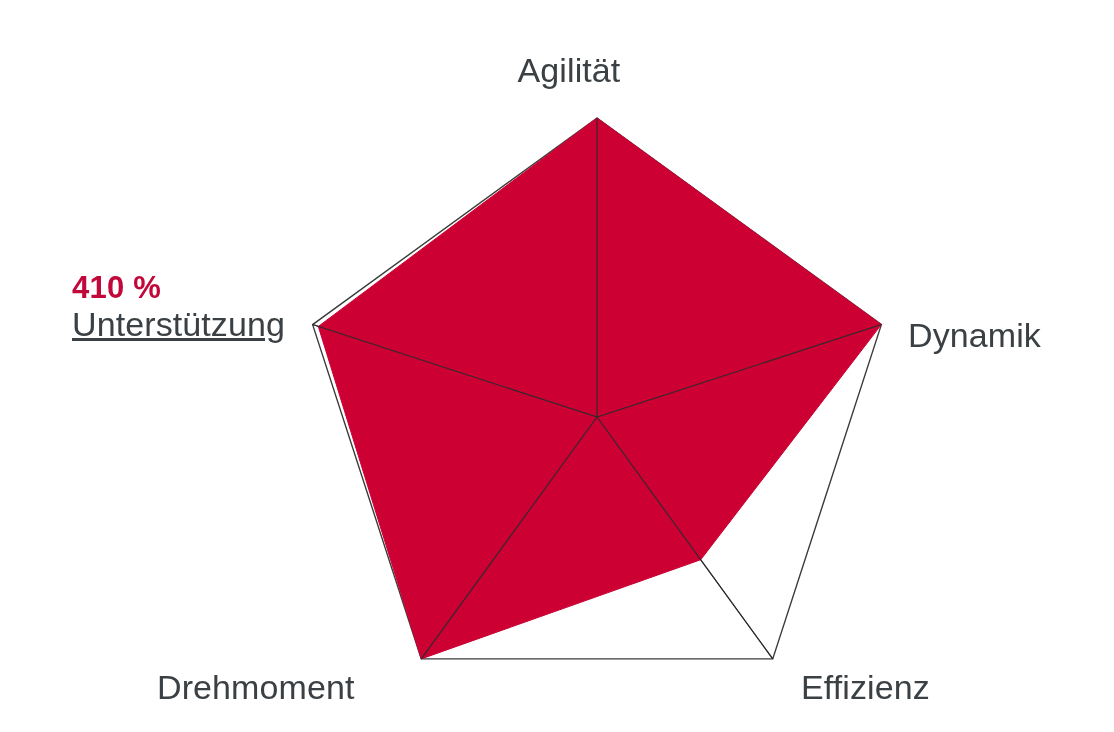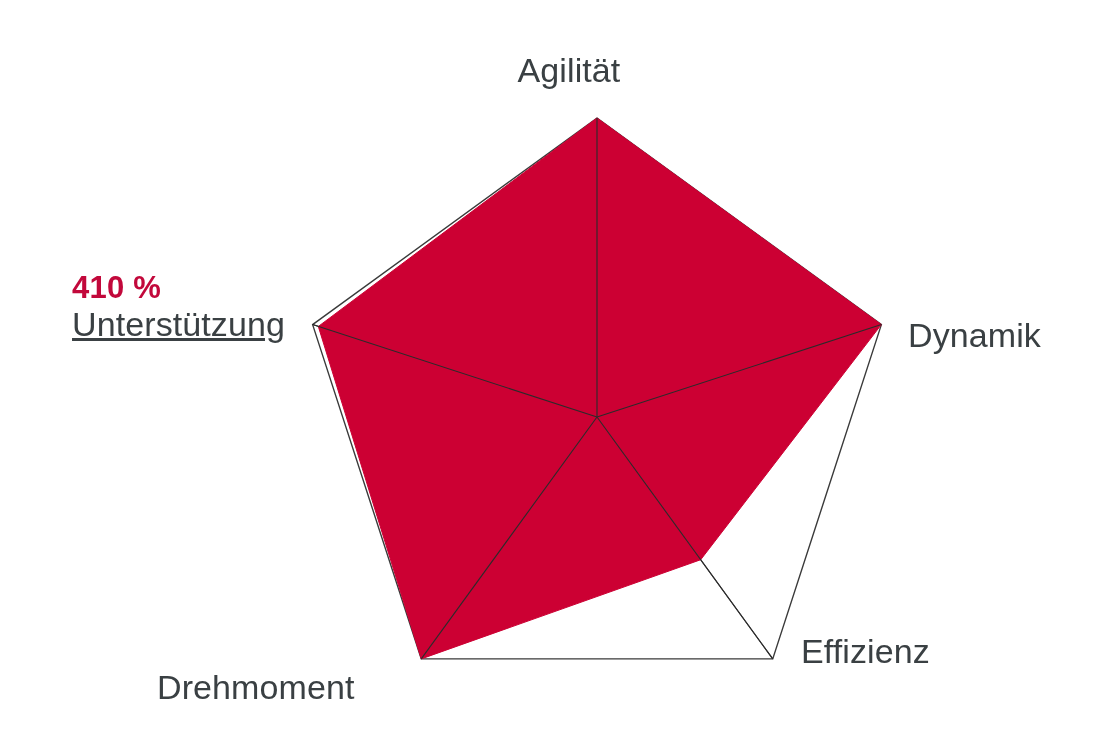--- a/index.html
+++ b/index.html
@@ -59,21 +59,21 @@
 
   #label-dynamik {
     left: 908px;
     top: 308px;
     text-align: left;
     margin-top: 8px;
   }
 
   #label-effizienz {
     left: 801px;
-    top: 632px;
+    top: 668px;
     text-align: left;
   }
 
   #label-unterstutzung {
     right: 829px;
     top: 272px;
     text-align: left;
     line-height: 1.05;
   }
   #label-unterstutzung .value-text {

